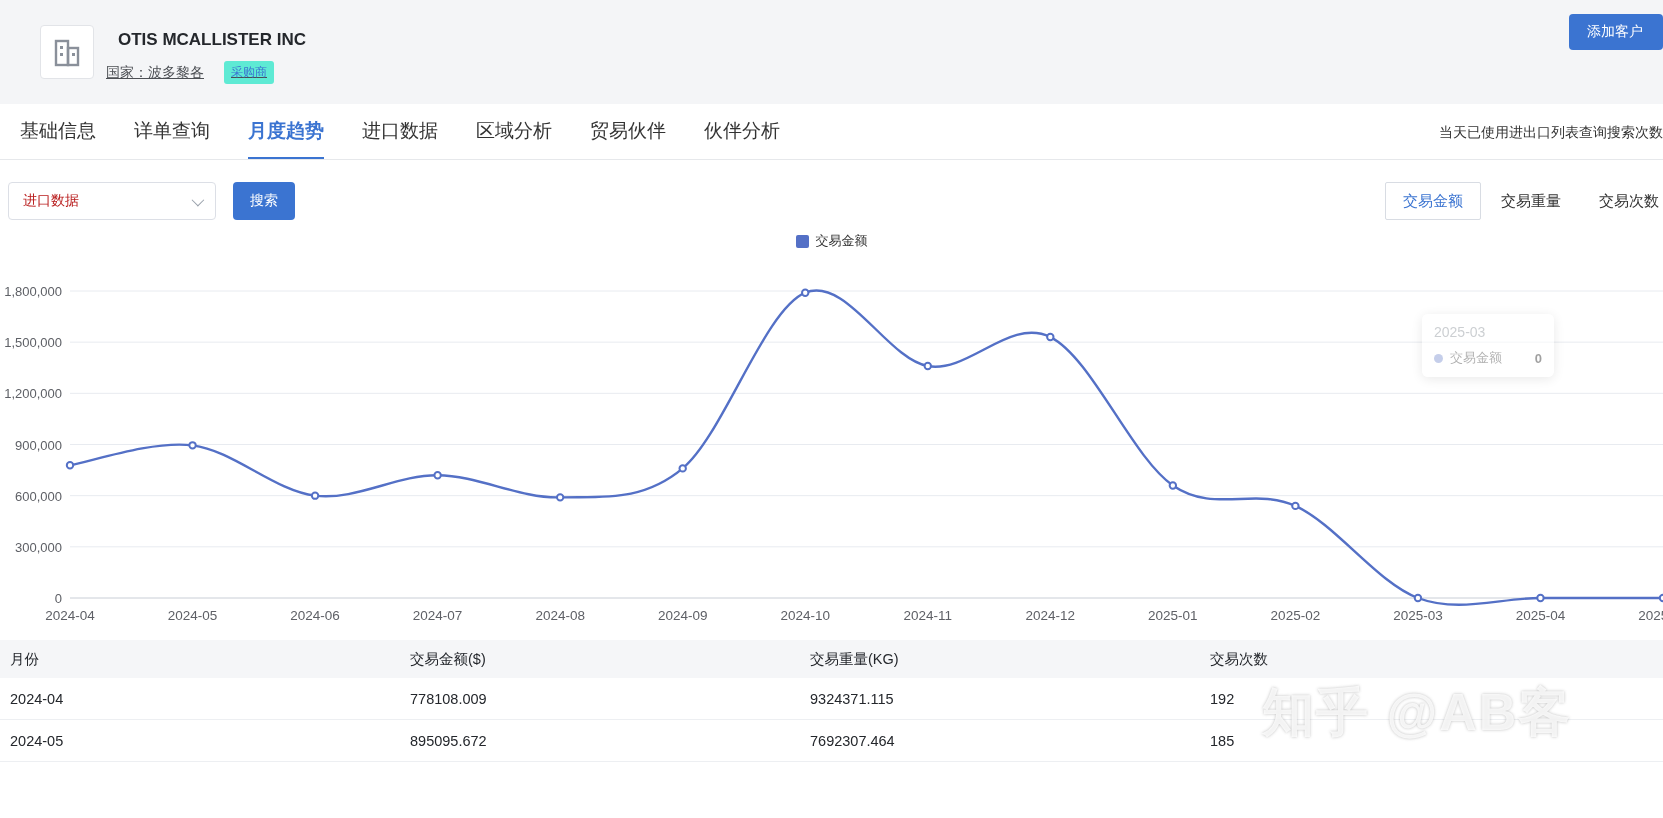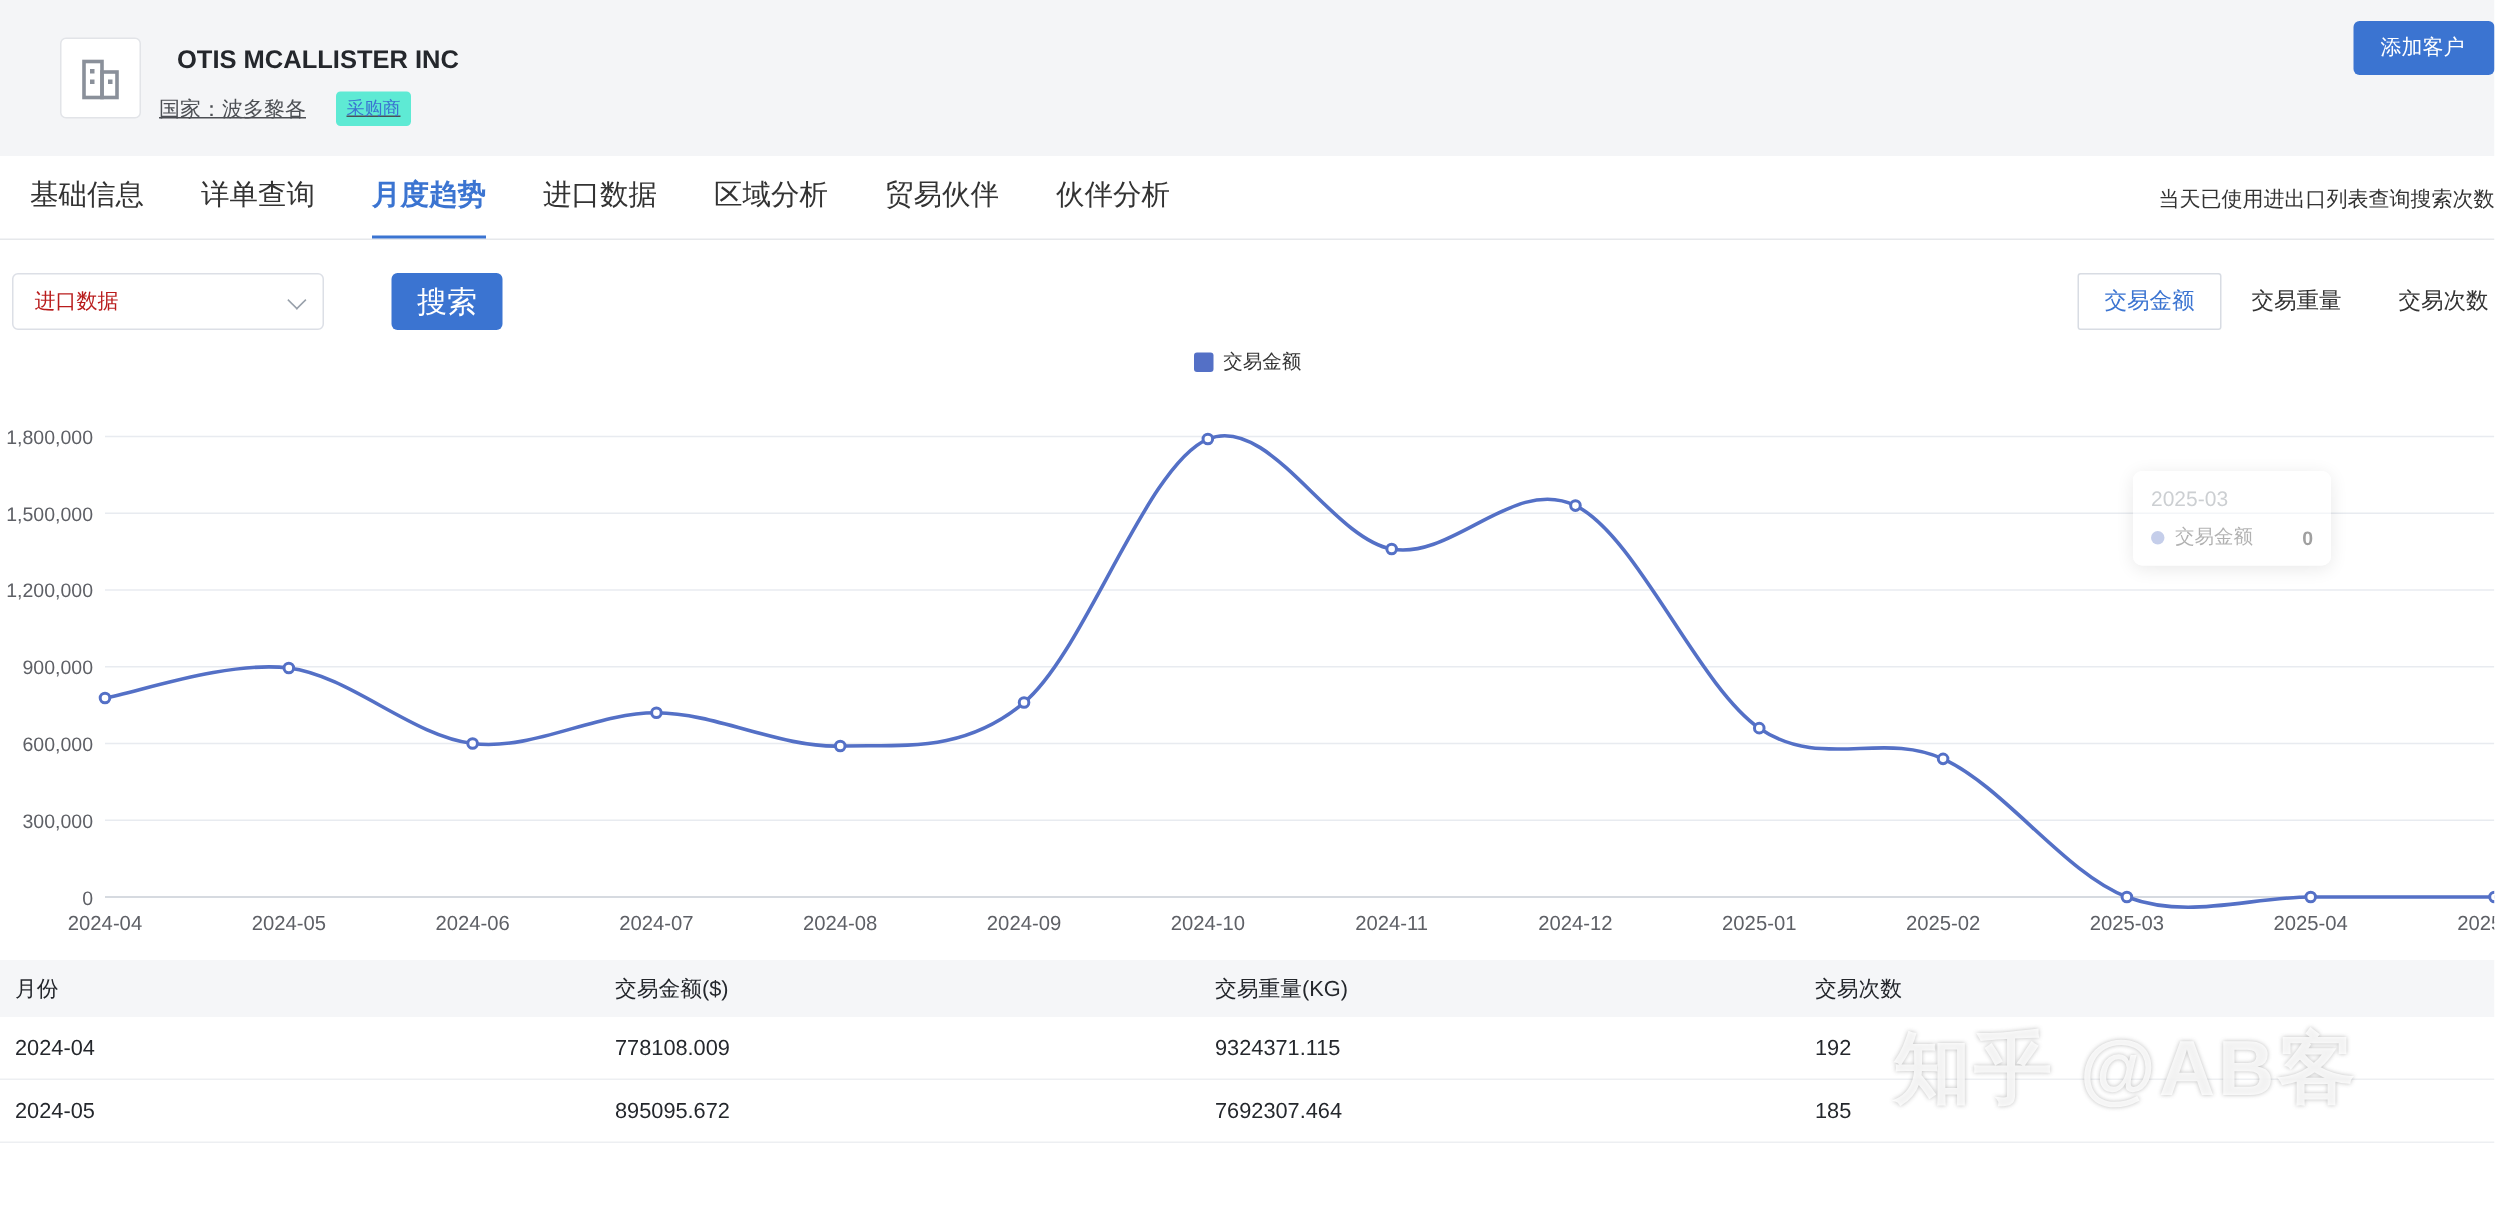--- a/index.html
+++ b/index.html
@@ -24,21 +24,21 @@
   .tab.active { color:#3b74d1; font-weight:bold; border-bottom:2px solid #3b74d1; }
   .tab-note { position:absolute; right:0; top:0; height:56px; line-height:56px; font-size:14px; color:#333; white-space:nowrap; }
 
   
   .select { position:absolute; left:8px; top:182px; width:208px; height:38px; border:1px solid #dcdfe6;
             border-radius:4px; background:#fff; display:flex; align-items:center; justify-content:space-between;
             padding:0 14px; font-size:14px; color:#b91c1c; cursor:pointer; }
   .chevron { width:9px; height:9px; border-right:1.6px solid #98a0aa; border-bottom:1.6px solid #98a0aa;
              transform:rotate(45deg) translateY(-2px); }
   .search-btn { position:absolute; left:233px; top:182px; height:38px; padding:0 17px; background:#3b74d1;
-                color:#fff; border:none; border-radius:4px; font-size:20px; cursor:pointer;margin-left:28px; }
+                color:#fff; border:none; border-radius:4px; font-size:14px; cursor:pointer; }
   .metric-group { position:absolute; right:-14px; top:182px; display:flex; align-items:center; gap:2px; }
   .metric { height:38px; line-height:36px; padding:0 17px; font-size:15px; color:#333; background:transparent;
             border:1px solid transparent; cursor:pointer; white-space:nowrap; }
   .metric.active { background:#fff; border:1px solid #d8dce3; border-radius:2px; color:#3b74d1; }
 
   
   .chart { position:absolute; top:224px; left:0; width:1663px; height:412px; }
   .legend { position:absolute; top:8px; left:0; width:100%; display:flex; justify-content:center;
             align-items:center; gap:7px; }
   .legend-swatch { width:13px; height:13px; background:#5470c6; border-radius:2px; }

